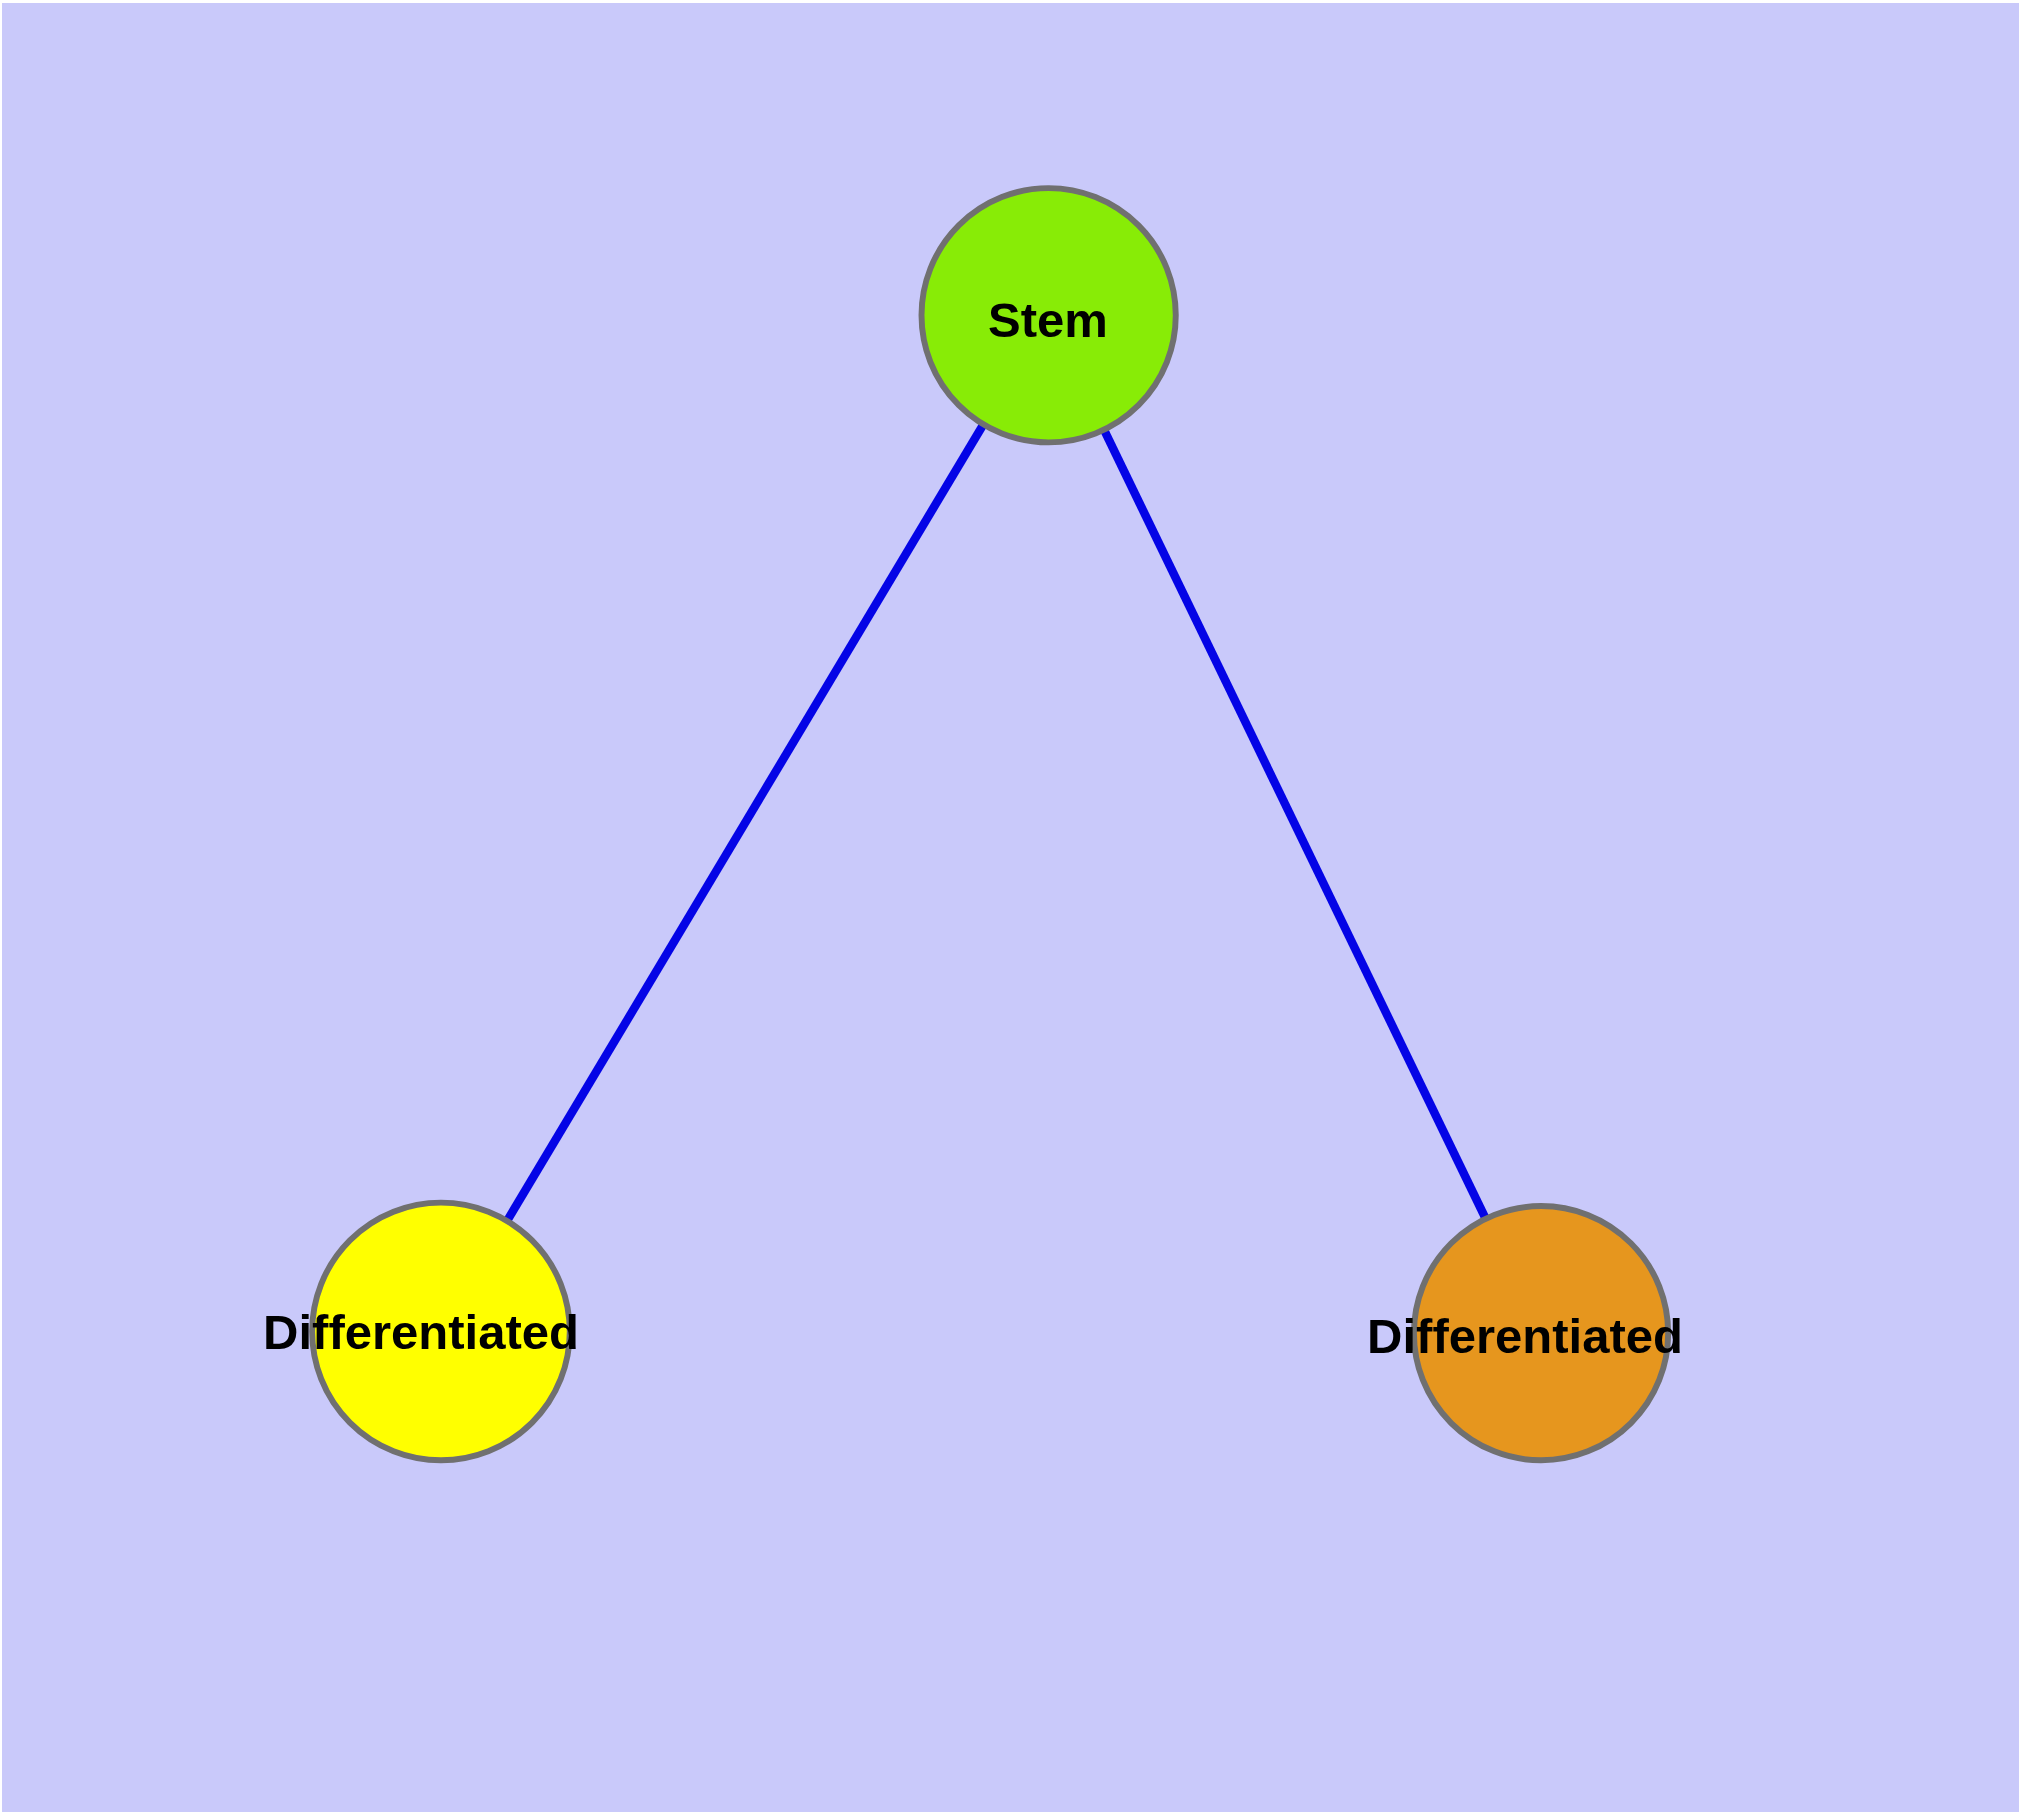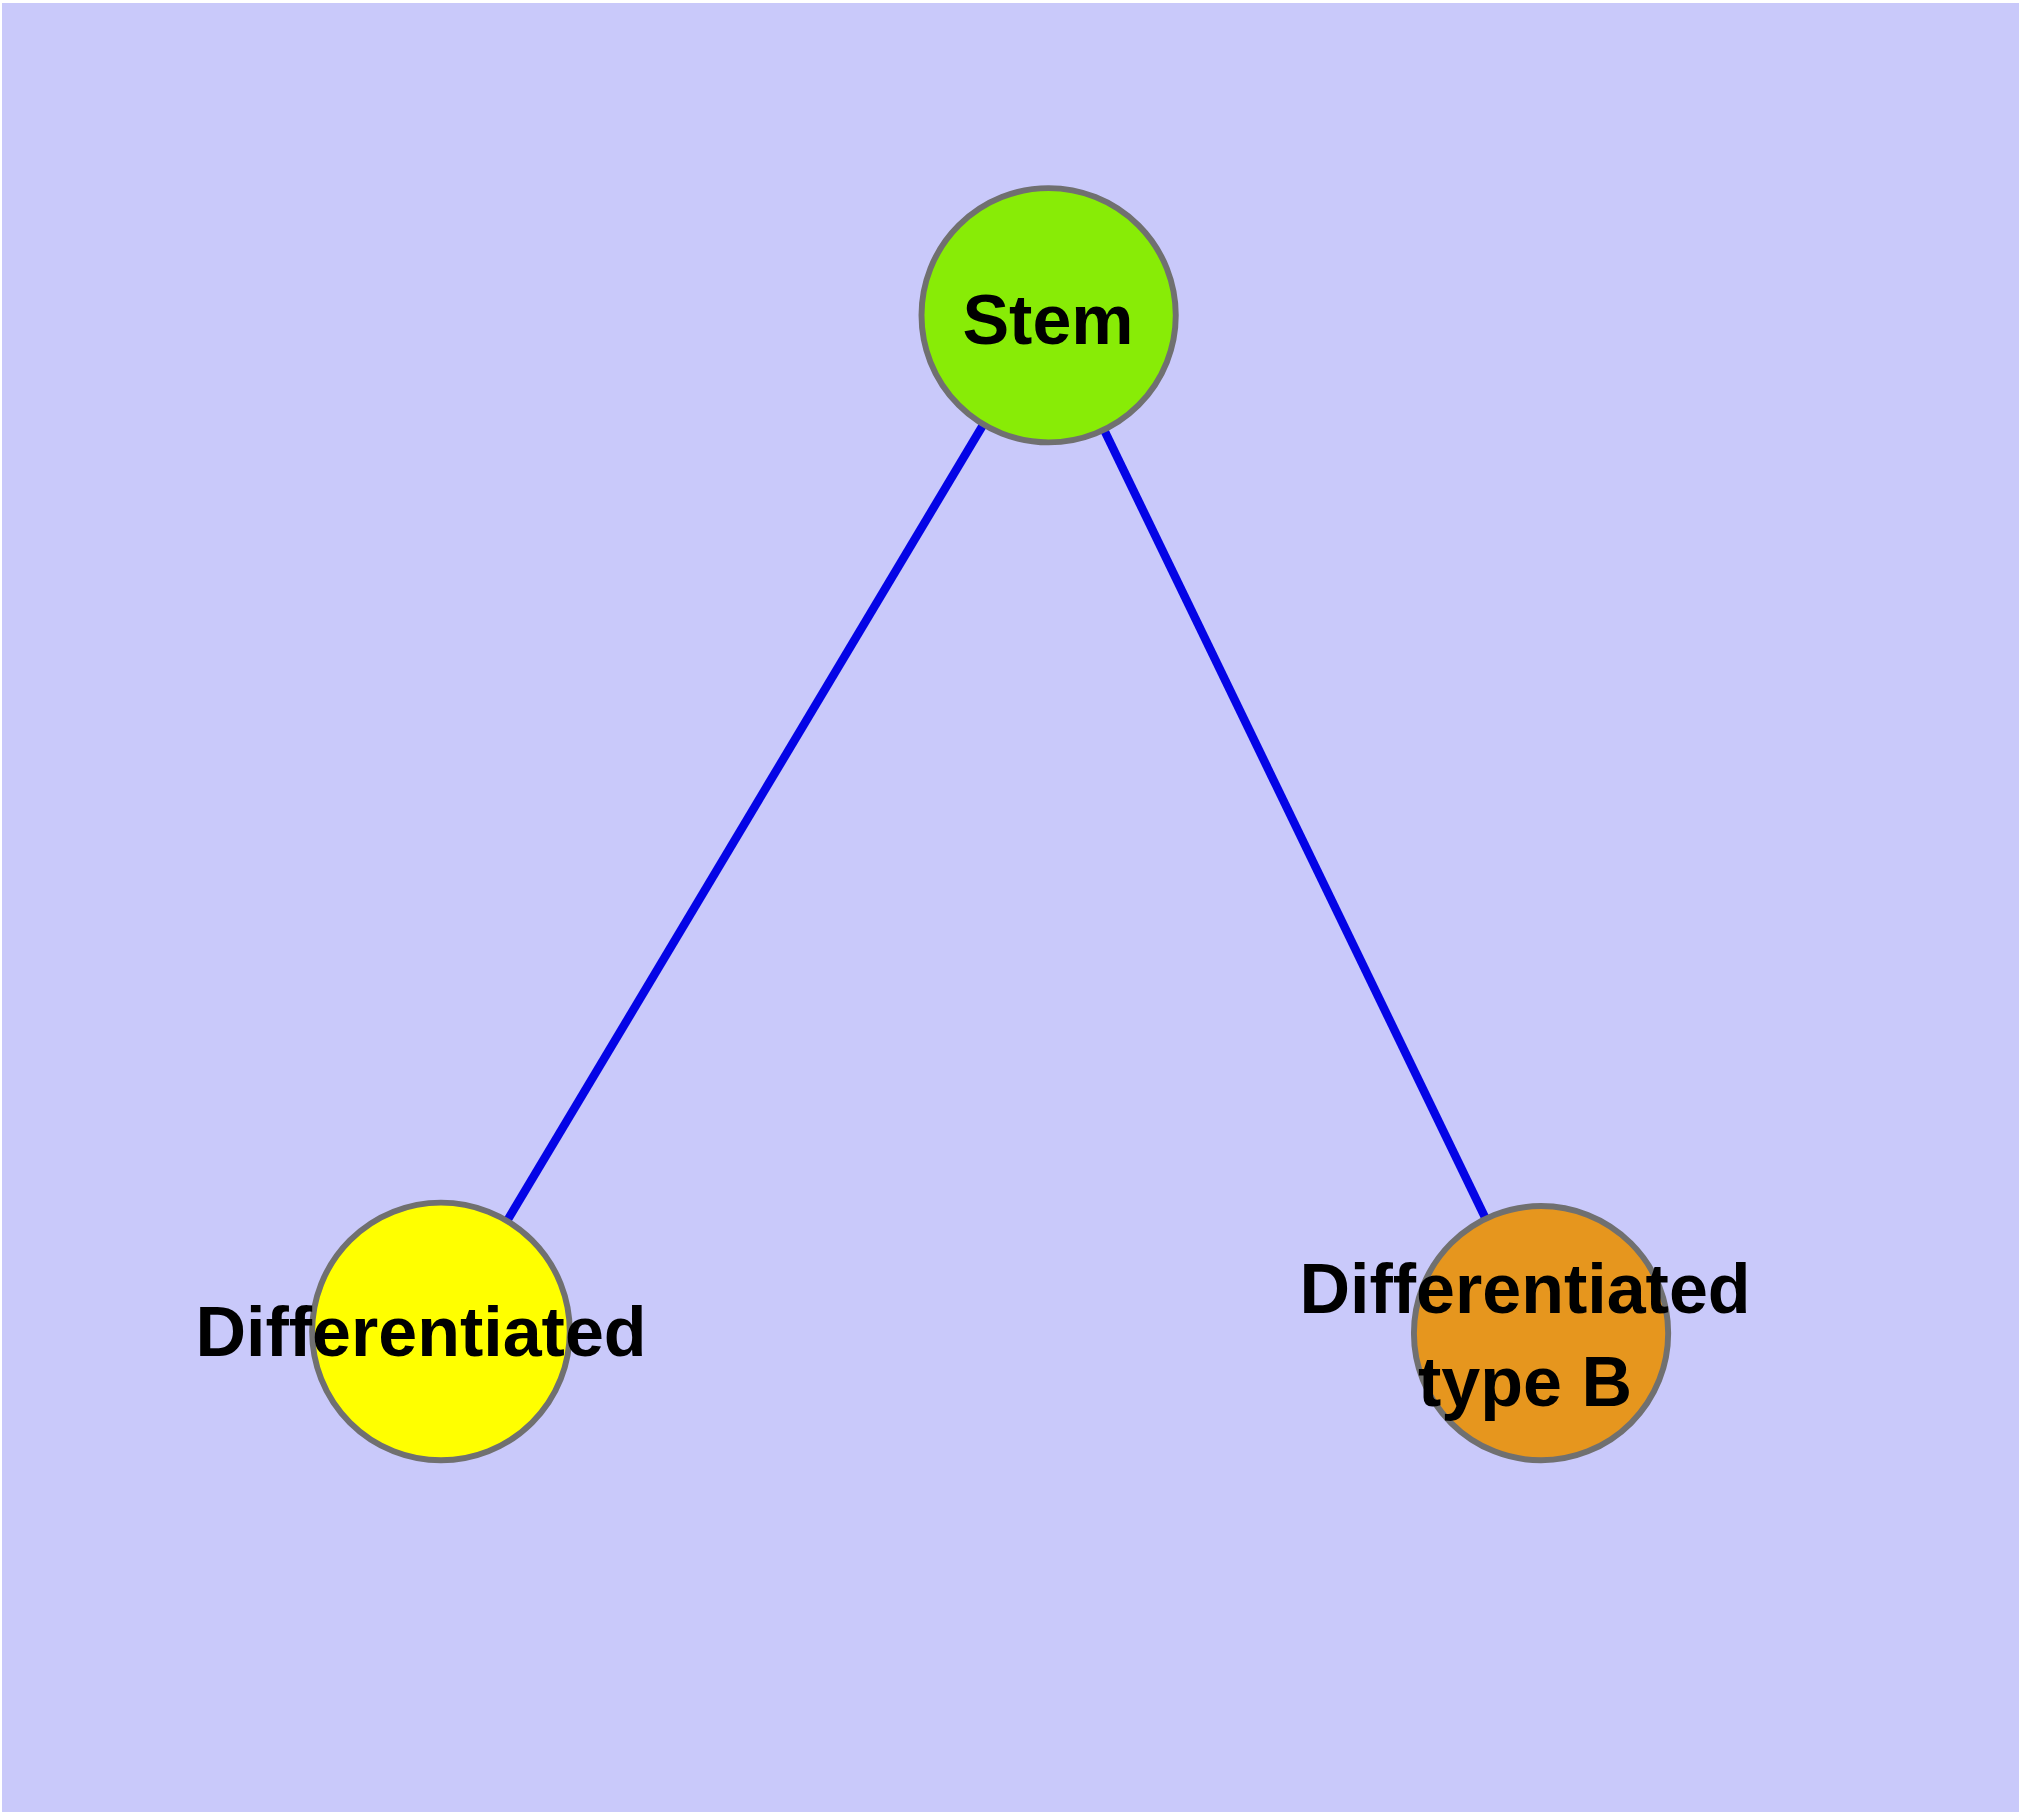--- a/index.html
+++ b/index.html
@@ -40,23 +40,23 @@
     stroke-width: 7;
   }
   .node-circle.stem   { fill: var(--stem-fill, #88ec06); }
   .node-circle.type-a { fill: var(--type-a-fill, #ffff00); }
   .node-circle.type-b { fill: var(--type-b-fill, #e6961e); }
   .node-label {
     position: absolute;
     transform: translate(-50%, -50%);
     color: var(--label-text, #000000);
     font-weight: bold;
-    font-size: 70px;
+    font-size: 49px;
     line-height: 93px;
-    text-align: center;
+    text-align: left;
     white-space: nowrap;
   }
   .node-label span { display: block; }
   .label-stem   { left: 1048px; top: 320px; }
   .label-type-a { left: 421px;  top: 1332px; }
   .label-type-b { left: 1525px; top: 1336px; }
 </style>
 </head>
 <body>
 
@@ -76,16 +76,15 @@
   <div class="node-label label-stem">
     <span>Stem</span>
   </div>
 
   <div class="node-label label-type-a">
     <span>Differentiated</span>
   </div>
 
   <div class="node-label label-type-b">
     <span>Differentiated</span>
-    <span>type B</span>
   </div>
 </div>
 
 
 </body></html>

